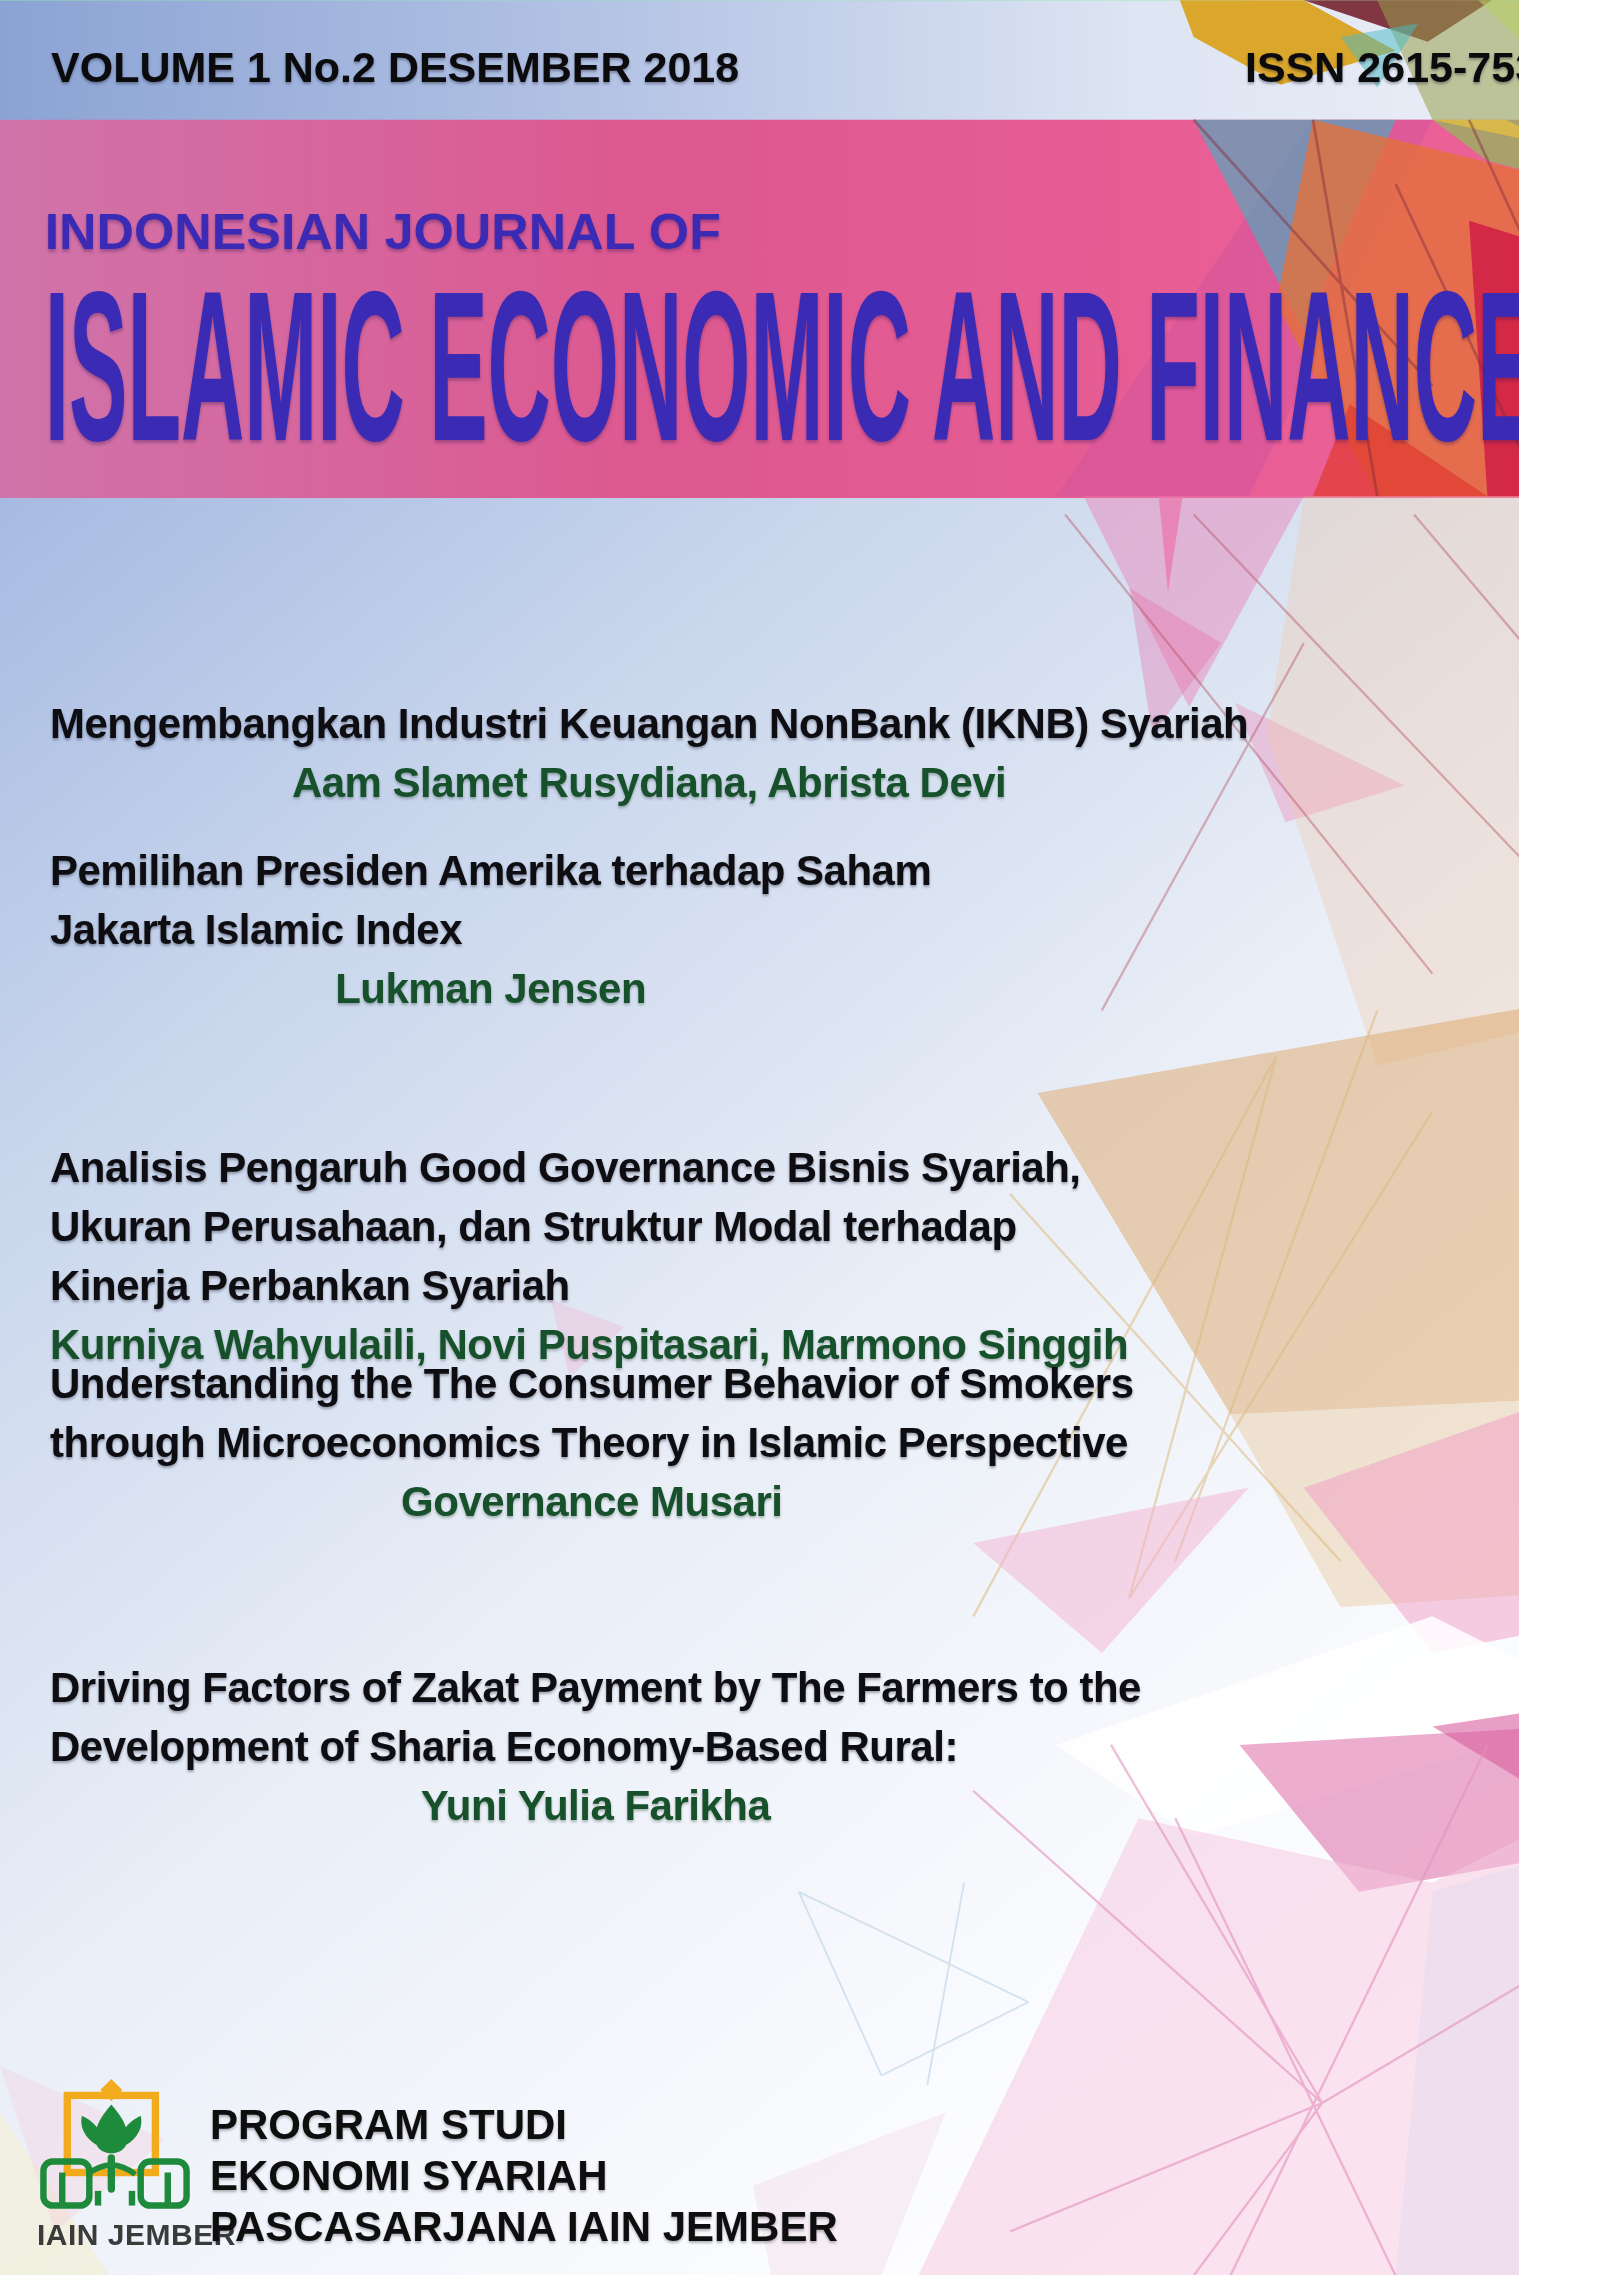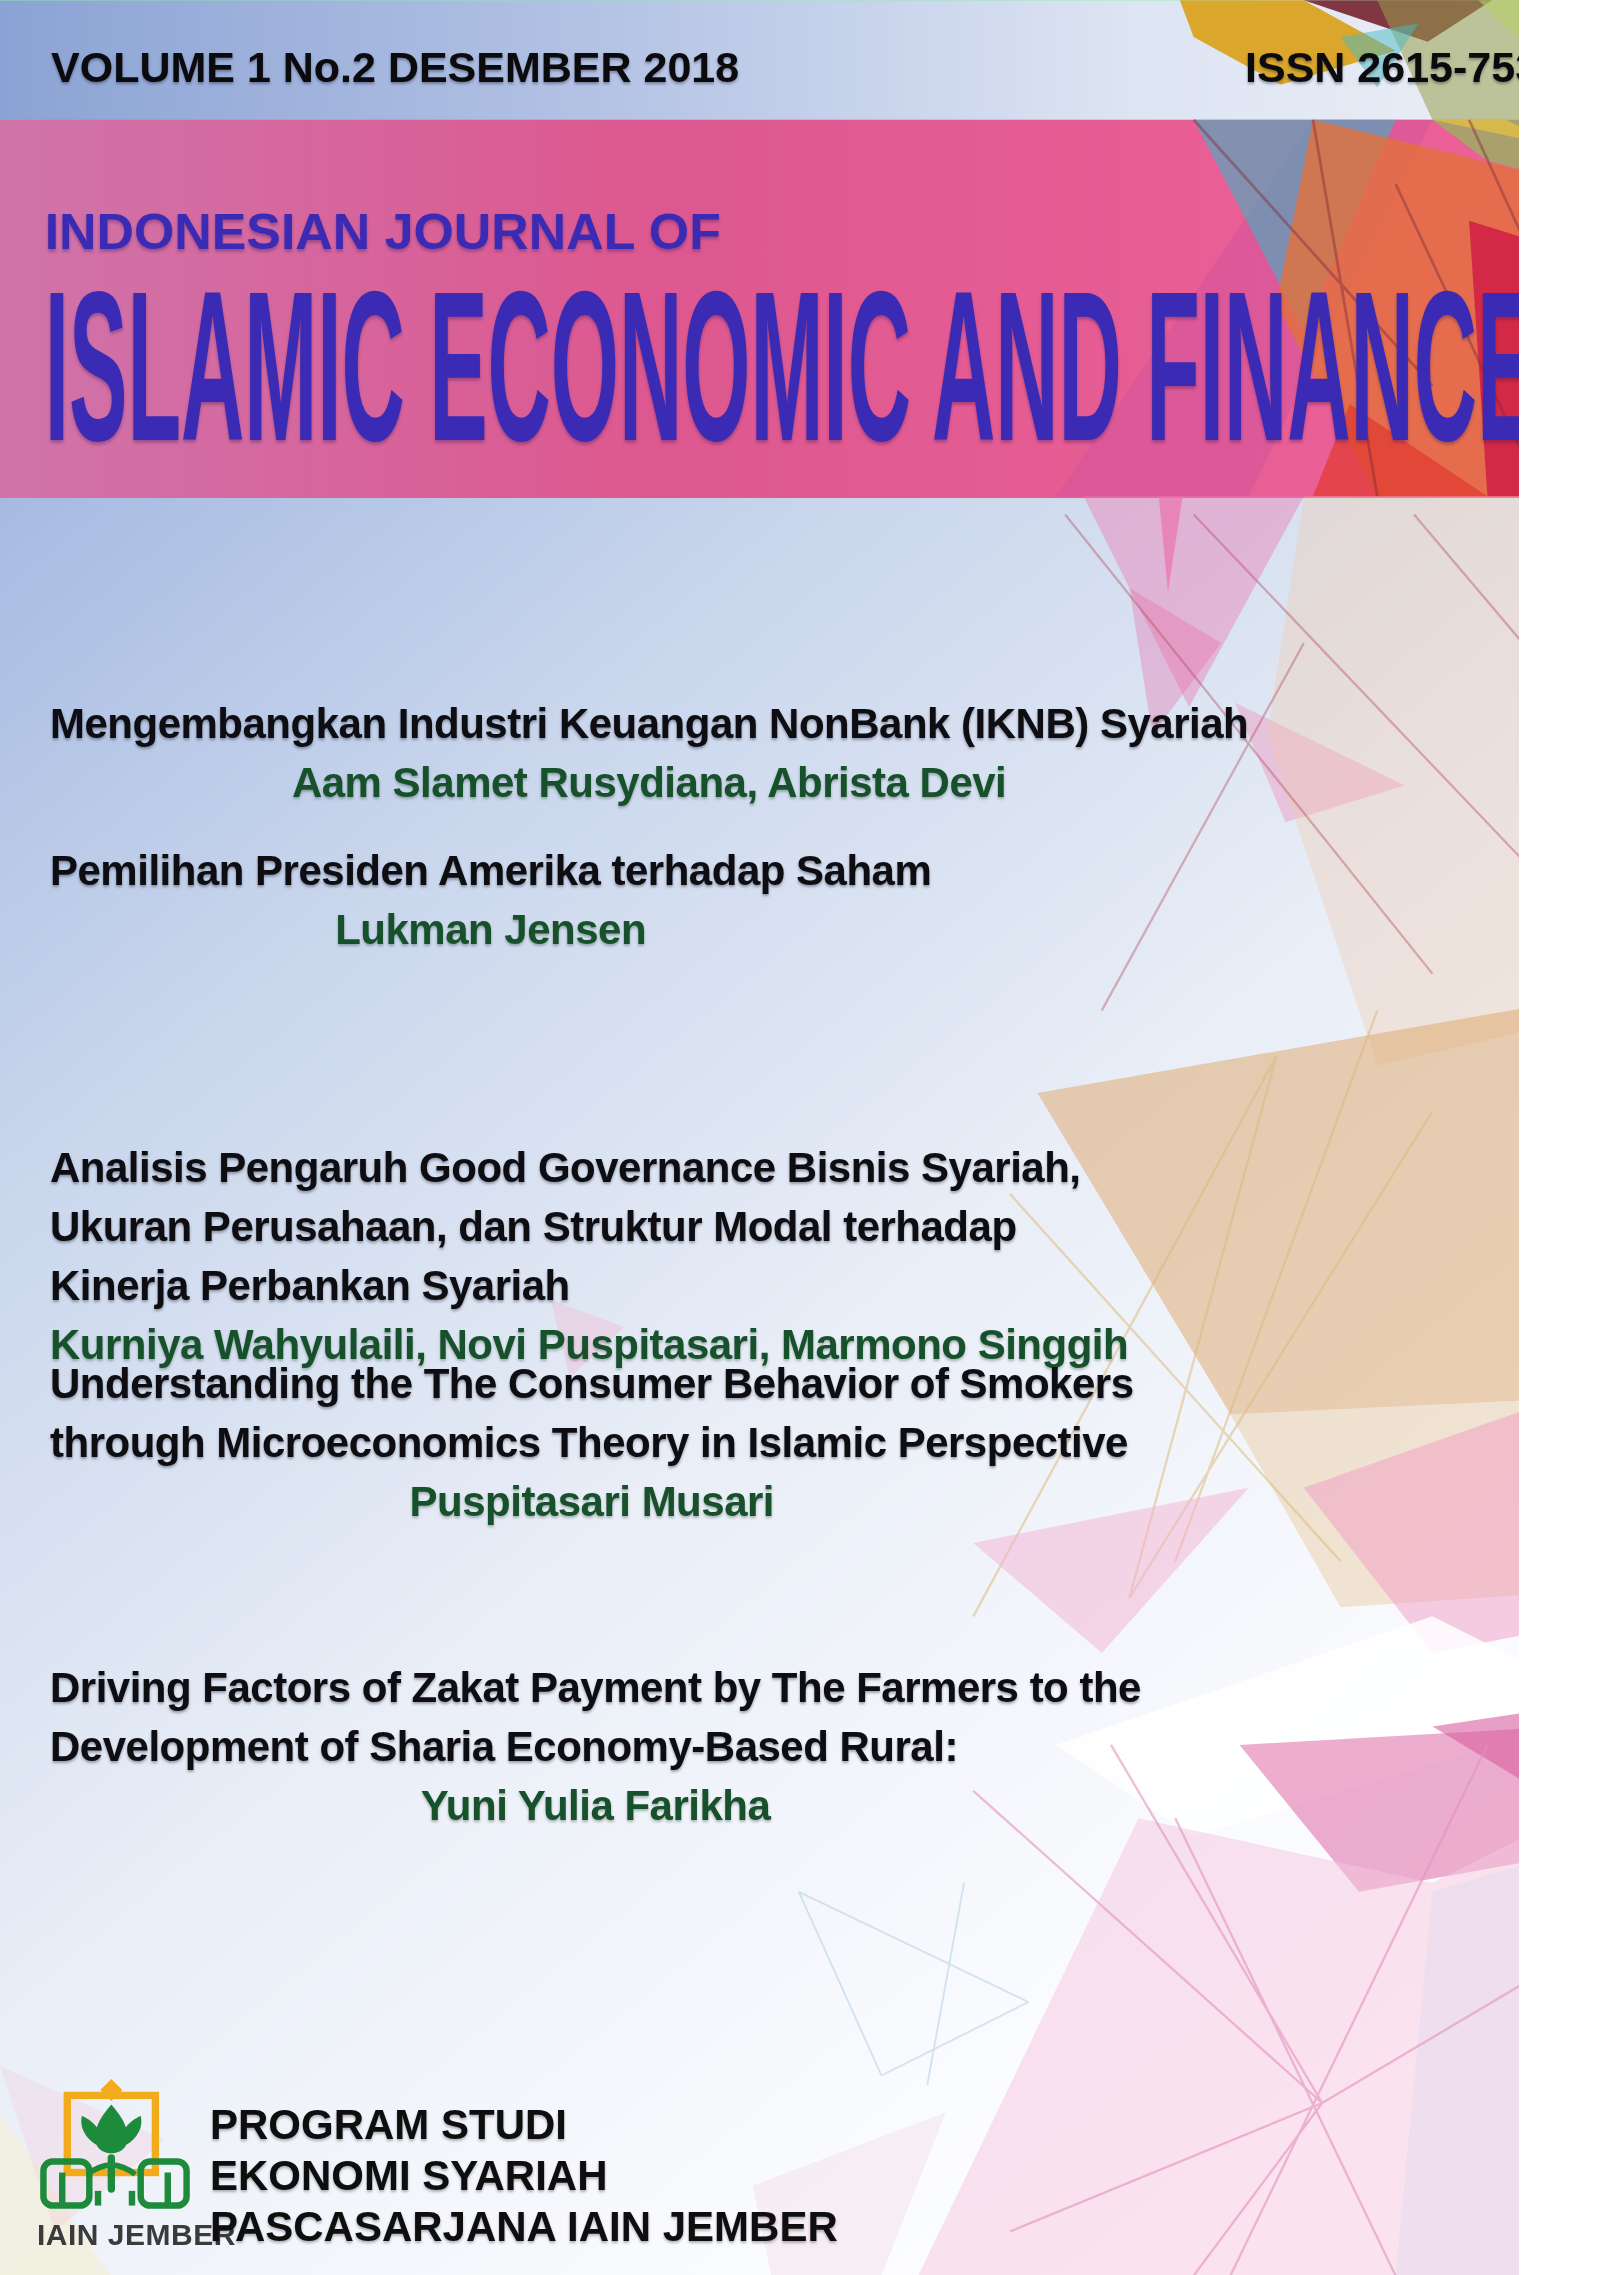--- a/index.html
+++ b/index.html
@@ -138,34 +138,35 @@
 
   <div class="articles">
 
     <div class="article" style="top:670px">
       <div class="t">Mengembangkan Industri Keuangan NonBank (IKNB) Syariah</div>
       <div class="a">Aam Slamet Rusydiana, Abrista Devi</div>
     </div>
 
     <div class="article" style="top:817px">
       <div class="t">Pemilihan Presiden Amerika terhadap Saham</div>
+      <div class="t">Jakarta Islamic Index</div>
       <div class="a">Lukman Jensen</div>
     </div>
 
     <div class="article" style="top:1114px">
       <div class="t">Analisis Pengaruh Good Governance Bisnis Syariah,</div>
       <div class="t">Ukuran Perusahaan, dan Struktur Modal terhadap</div>
       <div class="t">Kinerja Perbankan Syariah</div>
       <div class="a">Kurniya Wahyulaili, Novi Puspitasari, Marmono Singgih</div>
     </div>
 
     <div class="article" style="top:1330px">
       <div class="t">Understanding the The Consumer Behavior of Smokers</div>
       <div class="t">through Microeconomics Theory in Islamic Perspective</div>
-      <div class="a">Puspitasari Musari</div>
+      <div class="a">Governance Musari</div>
     </div>
 
     <div class="article" style="top:1634px">
       <div class="t">Driving Factors of Zakat Payment by The Farmers to the</div>
       <div class="t">Development of Sharia Economy-Based Rural:</div>
       <div class="a">Yuni Yulia Farikha</div>
     </div>
 
   </div>
 

